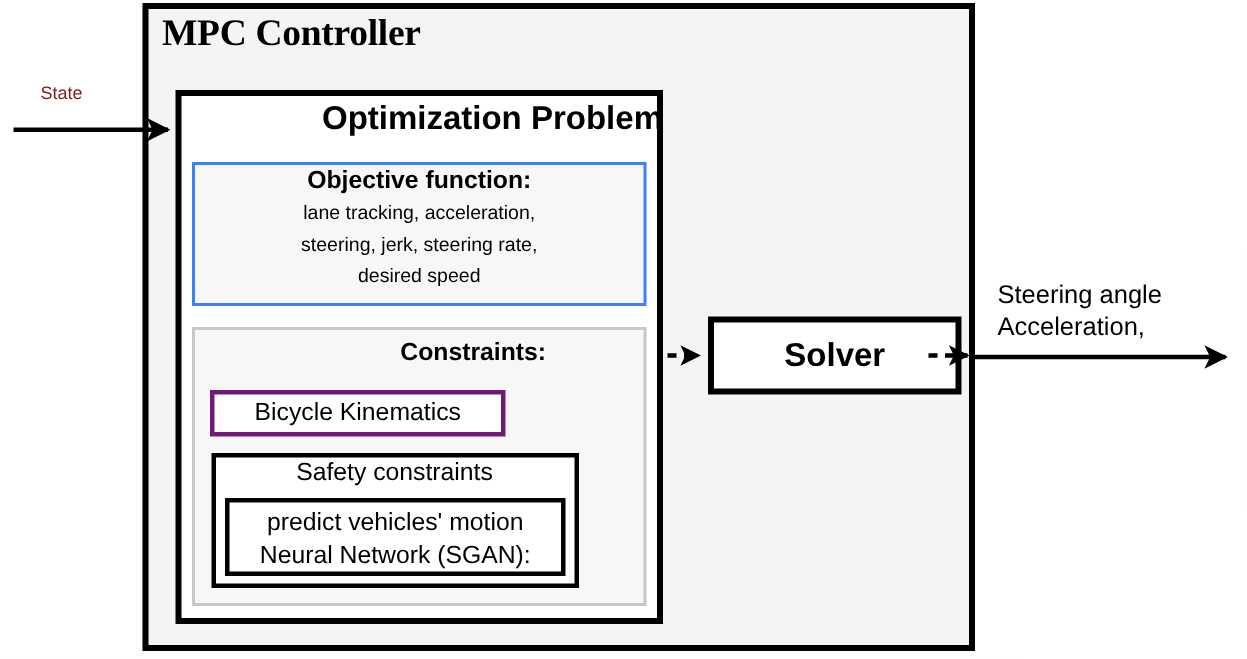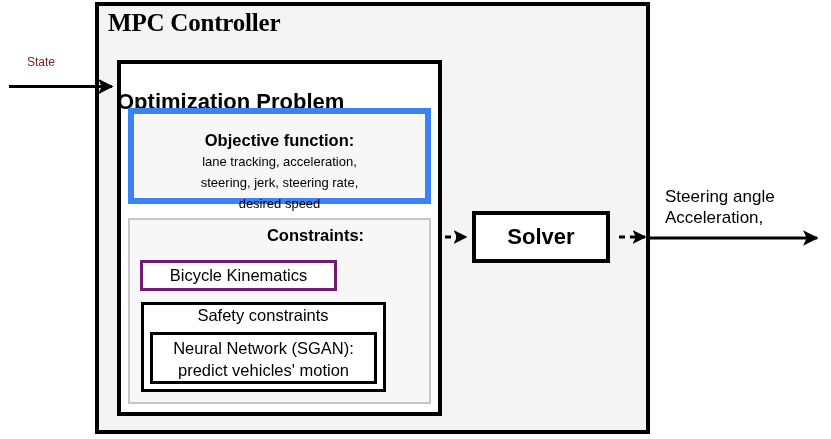--- a/index.html
+++ b/index.html
@@ -48,39 +48,38 @@
     height: 356px;
     box-sizing: border-box;
     background: #ffffff;
     border: 4px solid #000000;
   }
   #opt-title {
     position: absolute;
     left: 117px;
     top: 66px;
     width: 325px;
-    text-align: left;
+    text-align: right;
     font-size: 22px;
     font-weight: bold;
     color: #000;
     white-space: nowrap;
-    margin-top: 23px;
   }
 
   
   #objective-box {
     position: absolute;
     left: 128px;
     top: 108px;
     width: 303px;
     height: 96px;
     box-sizing: border-box;
     background: #f7f7f7;
-    border: 6px solid #3b82f6;
-    padding-top: 16px;
+    border: 2px solid #3b82f6;
+    padding-top: 0;
     text-align: center;
   }
   .obj-heading {
     font-size: 16.5px;
     font-weight: bold;
     color: #000;
     line-height: 21px;
   }
   .obj-line {
     font-size: 13px;
@@ -173,21 +172,21 @@
     color: #000;
     line-height: 22px;
     white-space: nowrap;
   }
 
   
   #solver-box {
     position: absolute;
     left: 472px;
     top: 211px;
-    width: 138px;
+    width: 169px;
     height: 52px;
     box-sizing: border-box;
     background: #ffffff;
     border: 4px solid #000000;
     display: flex;
     align-items: center;
     justify-content: center;
   }
   #solver-label {
     font-size: 22px;
@@ -247,22 +246,22 @@
   <div id="constraints-title">Constraints:</div>
 
   <div id="bicycle-box">
     <span id="bicycle-label">Bicycle Kinematics</span>
   </div>
 
   <div id="safety-box"></div>
   <div id="safety-label">Safety constraints</div>
 
   <div id="nn-box">
+    <div class="nn-line">predict vehicles' motion</div>
     <div class="nn-line">Neural Network (SGAN):</div>
-    <div class="nn-line">predict vehicles' motion</div>
   </div>
 
   <div id="solver-box">
     <span id="solver-label">Solver</span>
   </div>
 
   <div id="state-label">State</div>
   <div id="output-label">
     <div>Steering angle</div>
     <div>Acceleration,</div>

